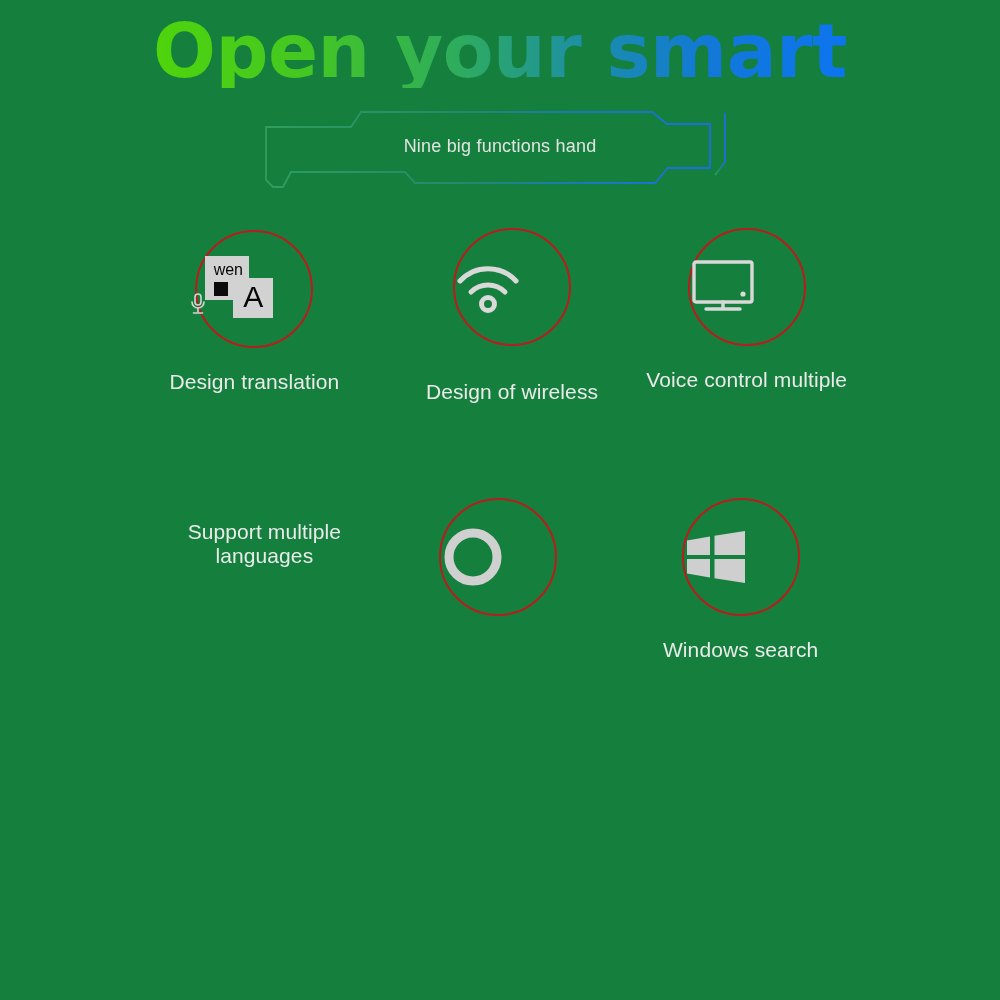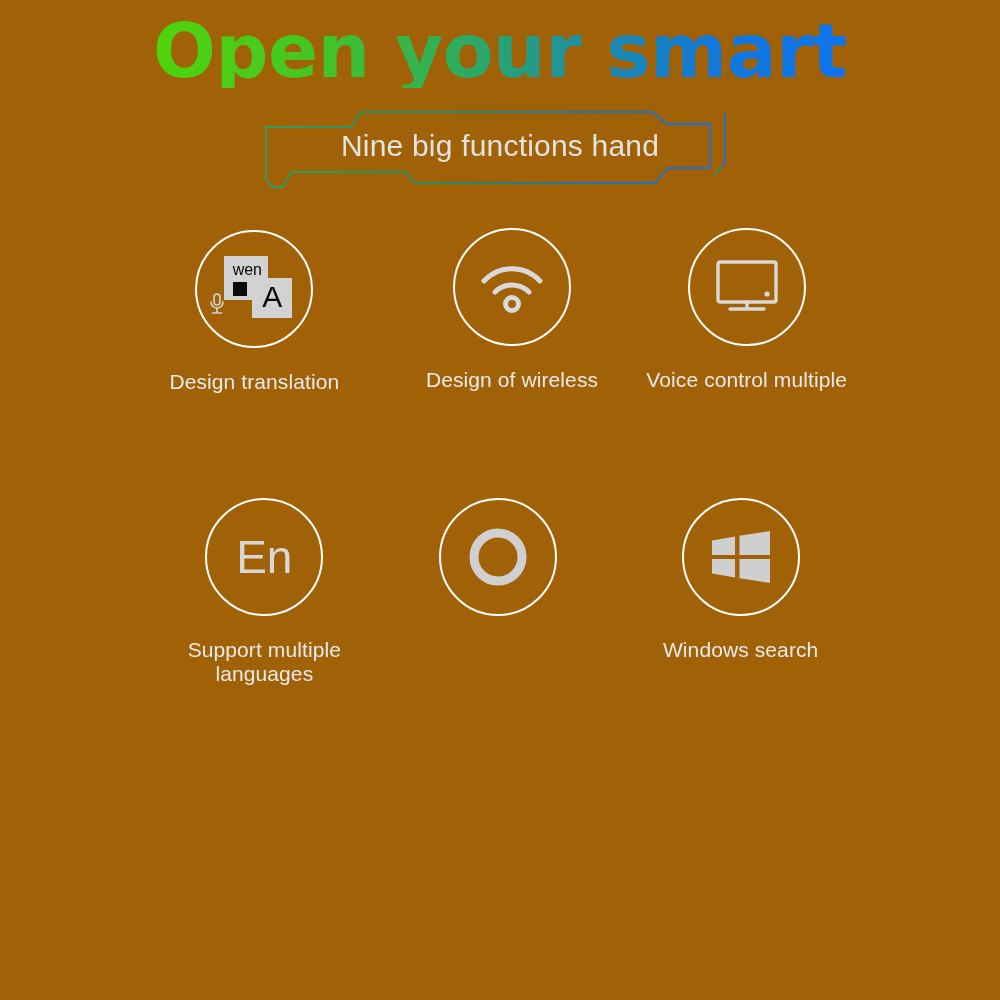--- a/index.html
+++ b/index.html
@@ -14,21 +14,21 @@
     overflow: hidden;
     font-family: "Liberation Sans", sans-serif;
     color: #e8e8e8;
     position: relative;
   }
 
   .page {
     position: relative;
     width: 1000px;
     height: 1000px;
-    background: #a16207;
+    background: #15803d;
   }
 
   
   .headline-wrap {
     position: absolute;
     top: 14px;
     left: 0;
     width: 1000px;
     text-align: center;
   }
@@ -63,21 +63,21 @@
   .banner-text {
     position: absolute;
     top: 0;
     left: 0;
     width: 474px;
     height: 92px;
     display: flex;
     align-items: center;
     justify-content: center;
     font-family: "Liberation Sans", sans-serif;
-    font-size: 30px;
+    font-size: 18px;
     font-weight: 400;
     color: #e3e3e3;
     letter-spacing: 0.2px;
   }
 
   
   .grid {
     position: absolute;
     top: 228px;
     left: 130px;
@@ -88,45 +88,45 @@
   }
   .cell {
     display: flex;
     flex-direction: column;
     align-items: center;
   }
   .circle {
     width: 118px;
     height: 118px;
     border-radius: 50%;
-    border: 2px solid #ffffff;
+    border: 2px solid #b91c1c;
     display: flex;
     align-items: center;
-    justify-content: center;
     box-sizing: border-box;
     position: relative;
+    text-decoration: underline;
   }
   .circle svg { display: block; }
   .cell-label {
     margin-top: 22px;
     font-family: "Liberation Sans", sans-serif;
     font-size: 21px;
     font-weight: 400;
     color: #eaeaea;
     text-align: center;
     line-height: 1.15;
     max-width: 230px;
     letter-spacing: 0.1px;
   }
 
   
   .cell.r1c1 { transform: translate(12px, 0); }
   .cell.r1c2 { transform: translate(1px, 2px); }
   .cell.r1c3 { transform: translate(-6px, 2px); }
-  .cell.r2c1 { transform: translate(12px, 0); }
+  .cell.r2c1 { transform: translate(12px, 0); gap: 12px; }
   .cell.r2c2 { transform: translate(0px, 0px); }
   .cell.r2c3 { transform: translate(-4px, 0px); }
   .cell.r3c1 { transform: translate(11px, 0); }
   .cell.r3c2 { transform: translate(-2px, 0px); }
   .cell.r3c3 { transform: translate(-6px, 0px); }
 
   
   .xlate { position: relative; width: 76px; height: 66px; }
   .xlate .sq-back {
     position: absolute; left: 8px; top: 0;
@@ -250,23 +250,20 @@
             <line x1="16" y1="50" x2="50" y2="50"></line>
           </g>
           <circle cx="53" cy="35" r="2.6" fill="#d9d9d9"></circle>
         </svg>
       </div>
       <div class="cell-label">Voice control multiple</div>
     </div>
 
 
     <div class="cell r3c1">
-      <div class="circle">
-        <span class="en-text">En</span>
-      </div>
       <div class="cell-label">Support multiple languages</div>
     </div>
 
     <div class="cell r3c2">
       <div class="circle">
         <svg width="64" height="64" viewBox="0 0 64 64">
           <circle cx="32" cy="32" r="24" fill="none" stroke="#d0d0d0" stroke-width="9"></circle>
         </svg>
       </div>
     </div>

